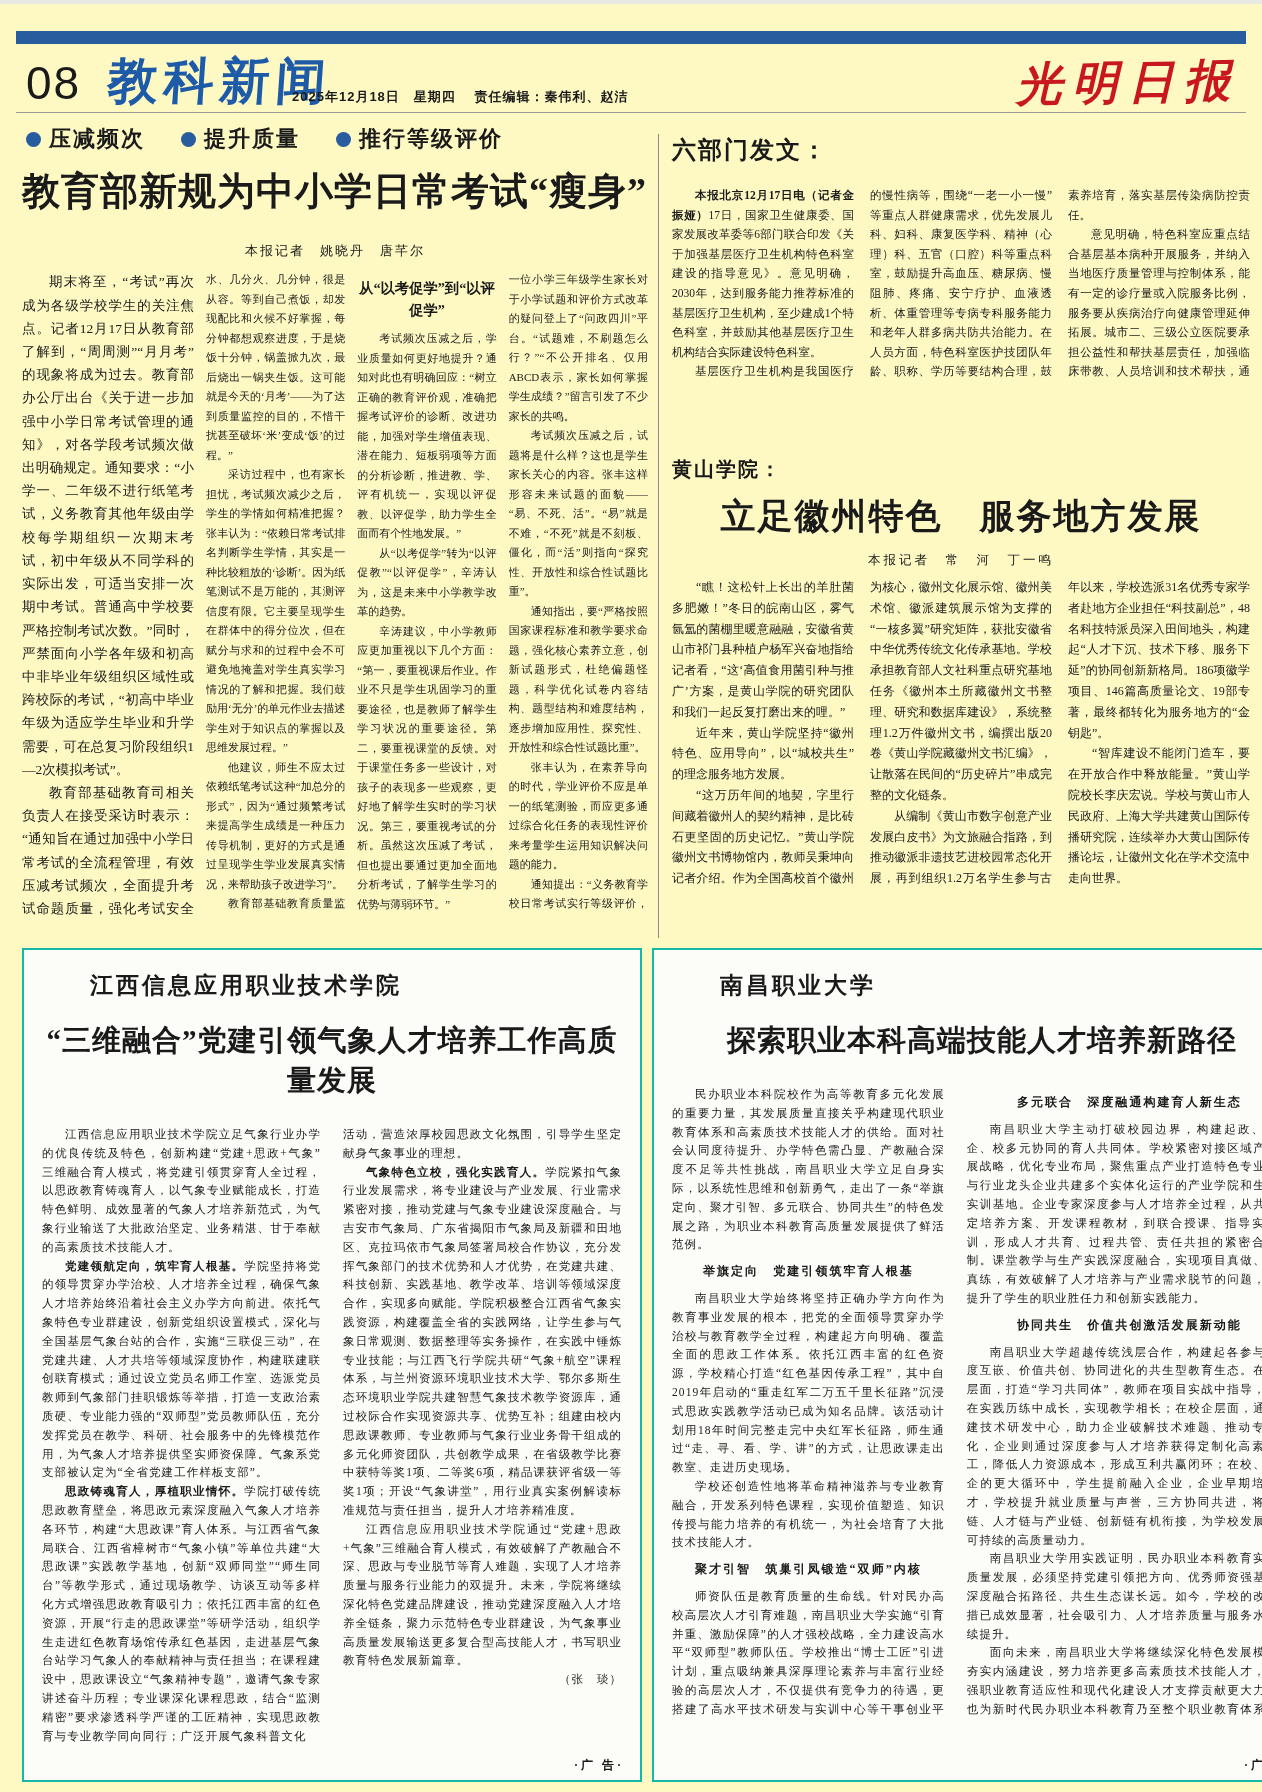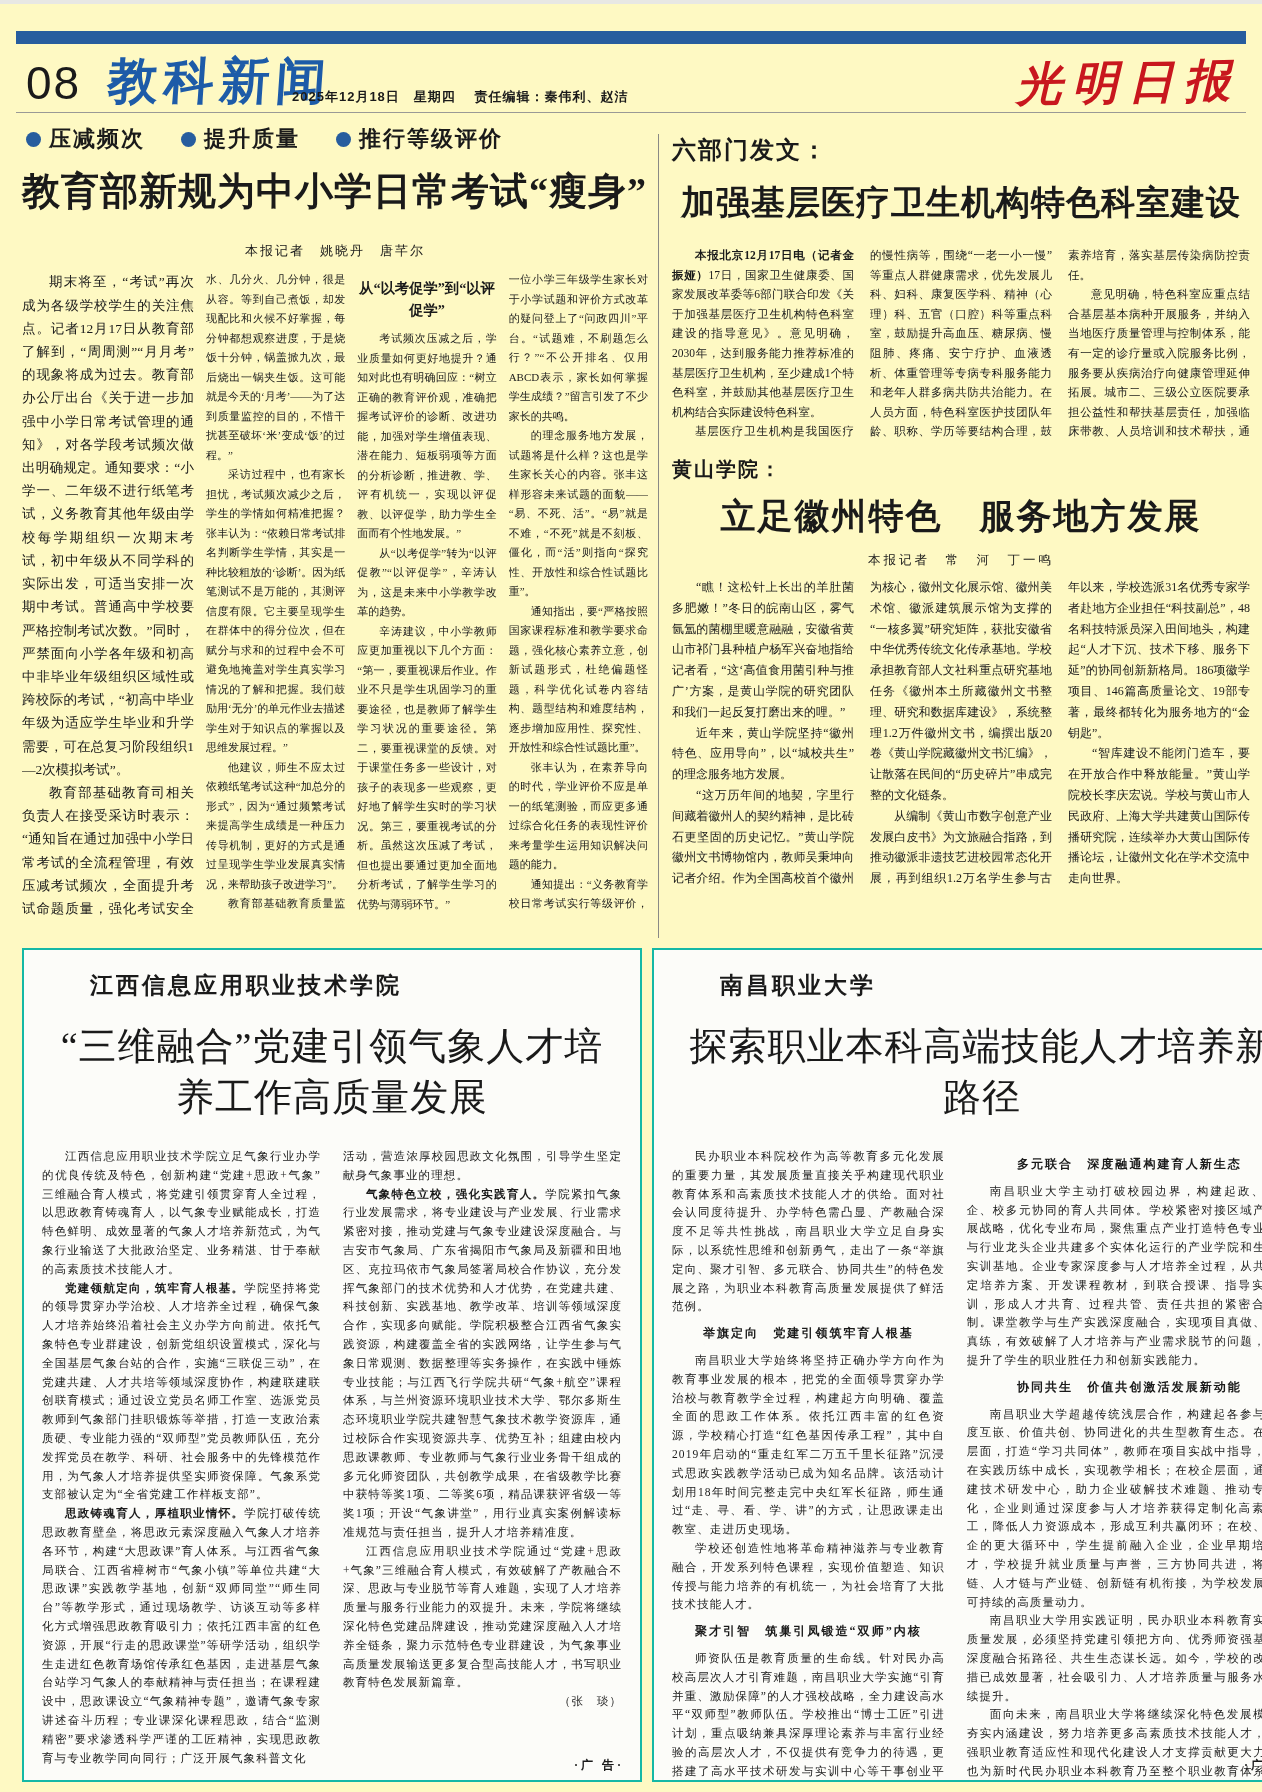--- a/index.html
+++ b/index.html
@@ -50,21 +50,21 @@
   .huangshan .headline{font-size:35px;font-weight:900;text-align:center;letter-spacing:2px;margin:10px 0 0;}
   .huangshan .byline{text-align:center;font-size:12.5px;margin:12px 0 6px;letter-spacing:3px;}
   .huangshan .cols{gap:16px;margin-top:8px;height:312px;}
   .huangshan .col{flex:1;font-size:12px;line-height:20.8px;}
   
   .box{position:absolute;top:944px;height:834px;border:2px solid #14b8a6;box-sizing:border-box;
        padding:20px 18px 30px;background:#fcfcf9;}
   .box.jx{left:22px;width:620px;}
   .box.nc{left:652px;width:660px;}
   .box .kicker{font-size:23px;font-weight:900;letter-spacing:3px;padding-left:48px;}
-  .box .headline{font-size:38px;font-weight:400;text-align:center;letter-spacing:1px;margin:20px 0 24px;}
+  .box .headline{font-size:29px;font-weight:700;text-align:center;letter-spacing:1px;margin:20px 0 24px;}
   .box .cols{gap:22px;letter-spacing:1.1px;height:630px;}
   .box .col{flex:1;font-size:11.5px;line-height:18.8px;}
   .box.nc .col.c1{flex:0 0 44%;}
   .box .sub{font-size:1.05em;margin:12px 0;letter-spacing:2px;}
   .ad-mark{position:absolute;bottom:6px;right:16px;font-size:12px;font-weight:700;letter-spacing:3px;}
 </style>
 </head>
 <body>
 
 <div id="page">
@@ -109,33 +109,32 @@
         </div>
         <div class="col">
           <h3 class="sub">从“以考促学”到“以评促学”</h3>
           <p class="p">考试频次压减之后，学业质量如何更好地提升？通知对此也有明确回应：“树立正确的教育评价观，准确把握考试评价的诊断、改进功能，加强对学生增值表现、潜在能力、短板弱项等方面的分析诊断，推进教、学、评有机统一，实现以评促教、以评促学，助力学生全面而有个性地发展。”</p>
           <p class="p">从“以考促学”转为“以评促教”“以评促学”，辛涛认为，这是未来中小学教学改革的趋势。</p>
           <p class="p">辛涛建议，中小学教师应更加重视以下几个方面：“第一，要重视课后作业。作业不只是学生巩固学习的重要途径，也是教师了解学生学习状况的重要途径。第二，要重视课堂的反馈。对于课堂任务多一些设计，对孩子的表现多一些观察，更好地了解学生实时的学习状况。第三，要重视考试的分析。虽然这次压减了考试，但也提出要通过更加全面地分析考试，了解学生学习的优势与薄弱环节。”</p>
           <p class="p">记者在采访中了解到，陕西渭南高新区第五小学实施“分层作业”来精准把控学生学情。该校负责人告诉记者，以数学学科为例，从基础计算到应用题拓展再到让学生们分组创作“数学趣味剧场”，层层递进，不但满足了不同学生的学习需求，更为教师做好评价提供了精准依据。</p>
         </div>
         <div class="col">
           <p class="cont">一位小学三年级学生家长对于小学试题和评价方式改革的疑问登上了“问政四川”平台。“试题难，不刷题怎么行？”“不公开排名、仅用ABCD表示，家长如何掌握学生成绩？”留言引发了不少家长的共鸣。</p>
-          <p class="p">的理念服务地方发展，试题将是什么样？这也是学生家长关心的内容。张丰这样形容未来试题的面貌——“易、不死、活”。“易”就是不难，“不死”就是不刻板、僵化，而“活”则指向“探究性、开放性和综合性试题比重”。</p>
+          <p class="p">考试频次压减之后，试题将是什么样？这也是学生家长关心的内容。张丰这样形容未来试题的面貌——“易、不死、活”。“易”就是不难，“不死”就是不刻板、僵化，而“活”则指向“探究性、开放性和综合性试题比重”。</p>
           <p class="p">通知指出，要“严格按照国家课程标准和教学要求命题，强化核心素养立意，创新试题形式，杜绝偏题怪题，科学优化试卷内容结构、题型结构和难度结构，逐步增加应用性、探究性、开放性和综合性试题比重”。</p>
           <p class="p">张丰认为，在素养导向的时代，学业评价不应是单一的纸笔测验，而应更多通过综合化任务的表现性评价来考量学生运用知识解决问题的能力。</p>
           <p class="p">通知提出：“义务教育学校日常考试实行等级评价，考试结果不排名、不公布，以适当方式告知学生和家长，坚决克服唯分数的倾向。”</p>
         </div>
       </div>
   </div>
 
   <div class="vrule"></div>
 
   <div class="health">
     <div class="kicker">六部门发文：</div>
-    <h2 class="headline">加强基层医疗卫生机构特色科室建设</h2>
     <div class="cols">
         <div class="col c1">
           <p class="p"><b>本报北京12月17日电（记者金振娅）</b>17日，国家卫生健康委、国家发展改革委等6部门联合印发《关于加强基层医疗卫生机构特色科室建设的指导意见》。意见明确，2030年，达到服务能力推荐标准的基层医疗卫生机构，至少建成1个特色科室，并鼓励其他基层医疗卫生机构结合实际建设特色科室。</p>
           <p class="p">基层医疗卫生机构是我国医疗卫生服务体系的网底，能就近满足群众看病就医和维护健康的需求。意见强调，要立足常见病、多发病和诊断明确</p>
         </div>
         <div class="col">
           <p class="cont">的慢性病等，围绕“一老一小一慢”等重点人群健康需求，优先发展儿科、妇科、康复医学科、精神（心理）科、五官（口腔）科等重点科室，鼓励提升高血压、糖尿病、慢阻肺、疼痛、安宁疗护、血液透析、体重管理等专病专科服务能力和老年人群多病共防共治能力。在人员方面，特色科室医护技团队年龄、职称、学历等要结构合理，鼓励二级以上医院退休中级及以上职称医务人员到基层医疗卫生机构提供服务。同时，要建立健全特色科室管理规章制度，强化医德医风建设和医学人文</p>
         </div>
         <div class="col">
           <p class="cont">素养培育，落实基层传染病防控责任。</p>

